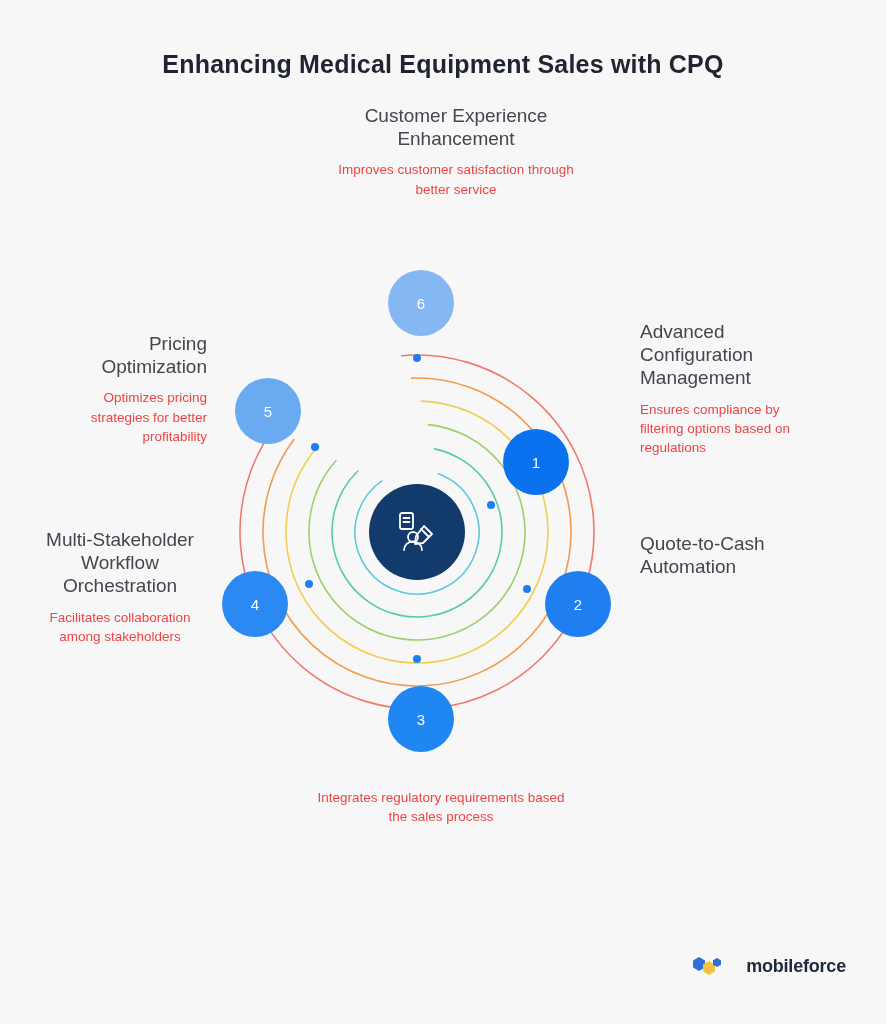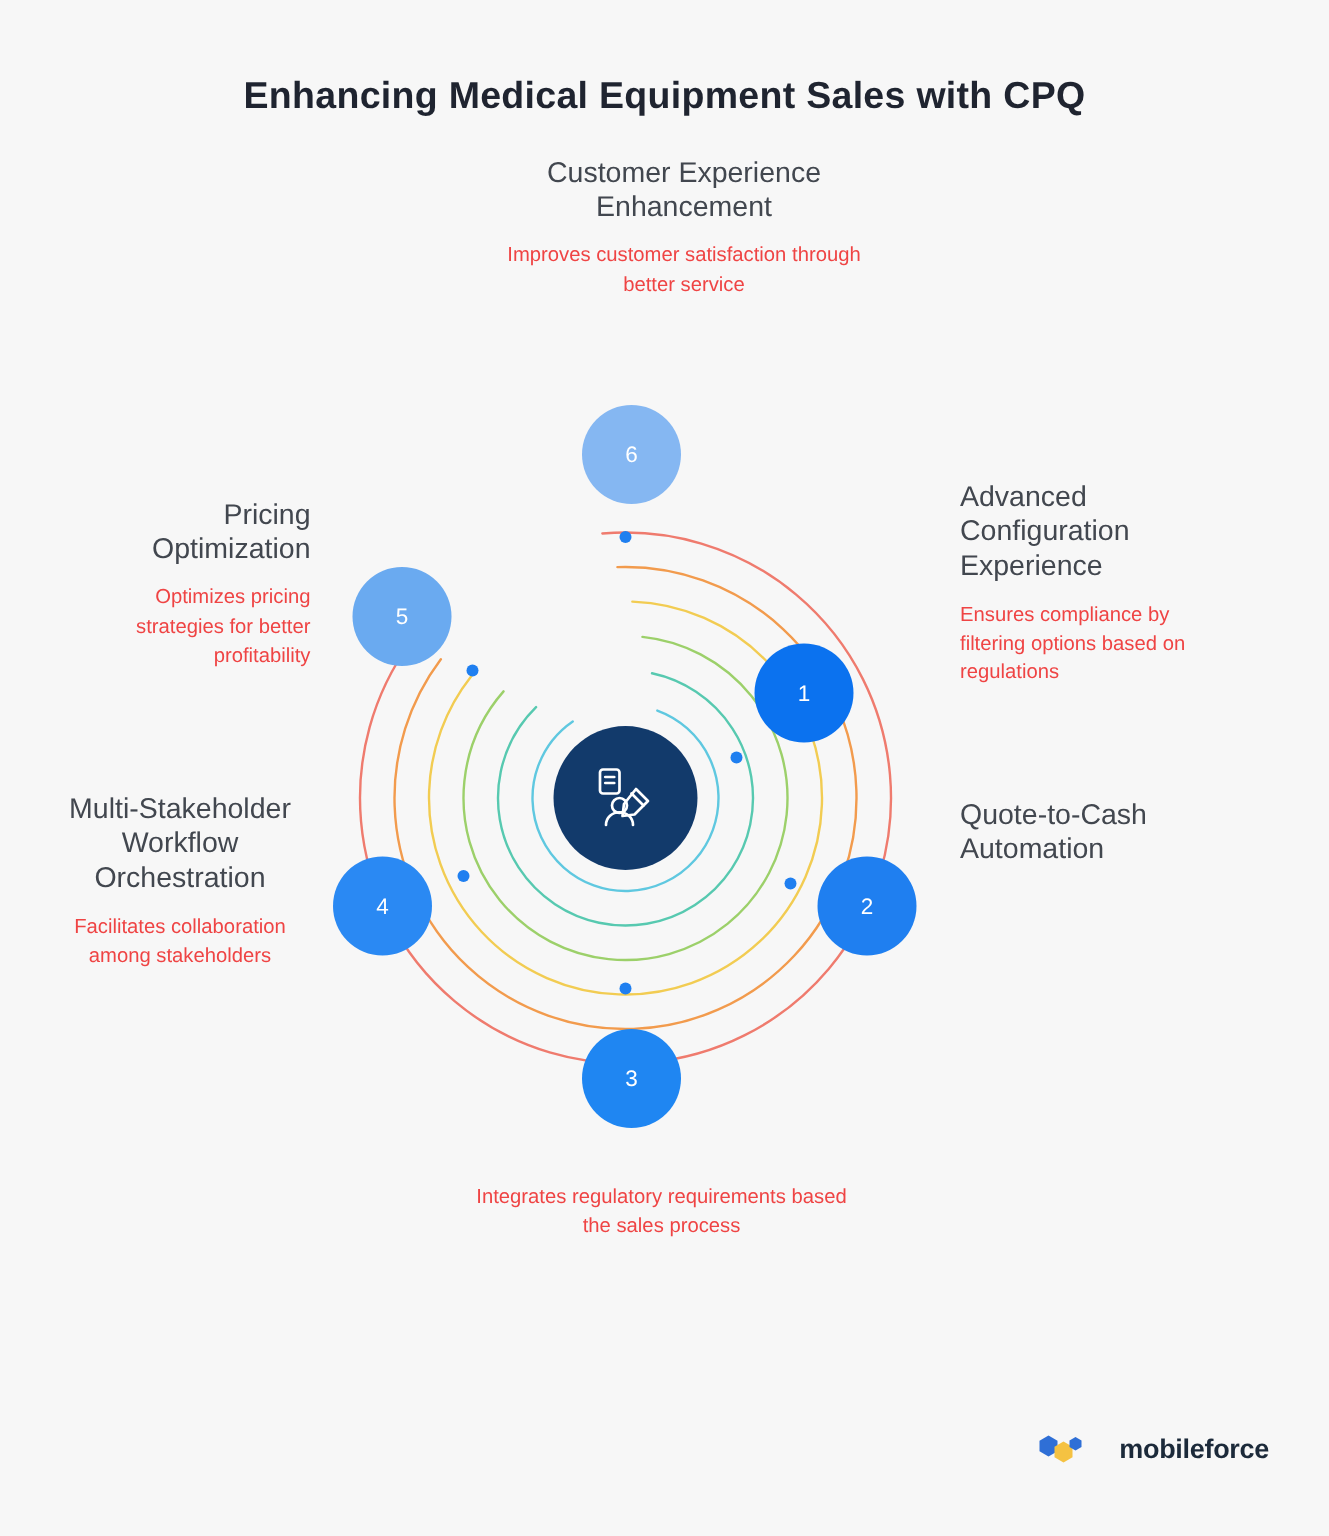--- a/index.html
+++ b/index.html
@@ -142,21 +142,21 @@
 <div class="canvas">
 
   <div class="title">Enhancing Medical Equipment Sales with CPQ</div>
 
   <div class="label lbl-top align-center">
     <h3>Customer Experience Enhancement</h3>
     <p>Improves customer satisfaction through better service</p>
   </div>
 
   <div class="label lbl-adv align-left">
-    <h3>Advanced Configuration Experience</h3>
+    <h3>Advanced Configuration Management</h3>
     <p>Ensures compliance by filtering options based on regulations</p>
   </div>
 
   <div class="label lbl-quote align-left">
     <h3>Quote-to-Cash Automation</h3>
   </div>
 
   <div class="label lbl-reg align-center">
     <p>Integrates regulatory requirements based the sales process</p>
   </div>

